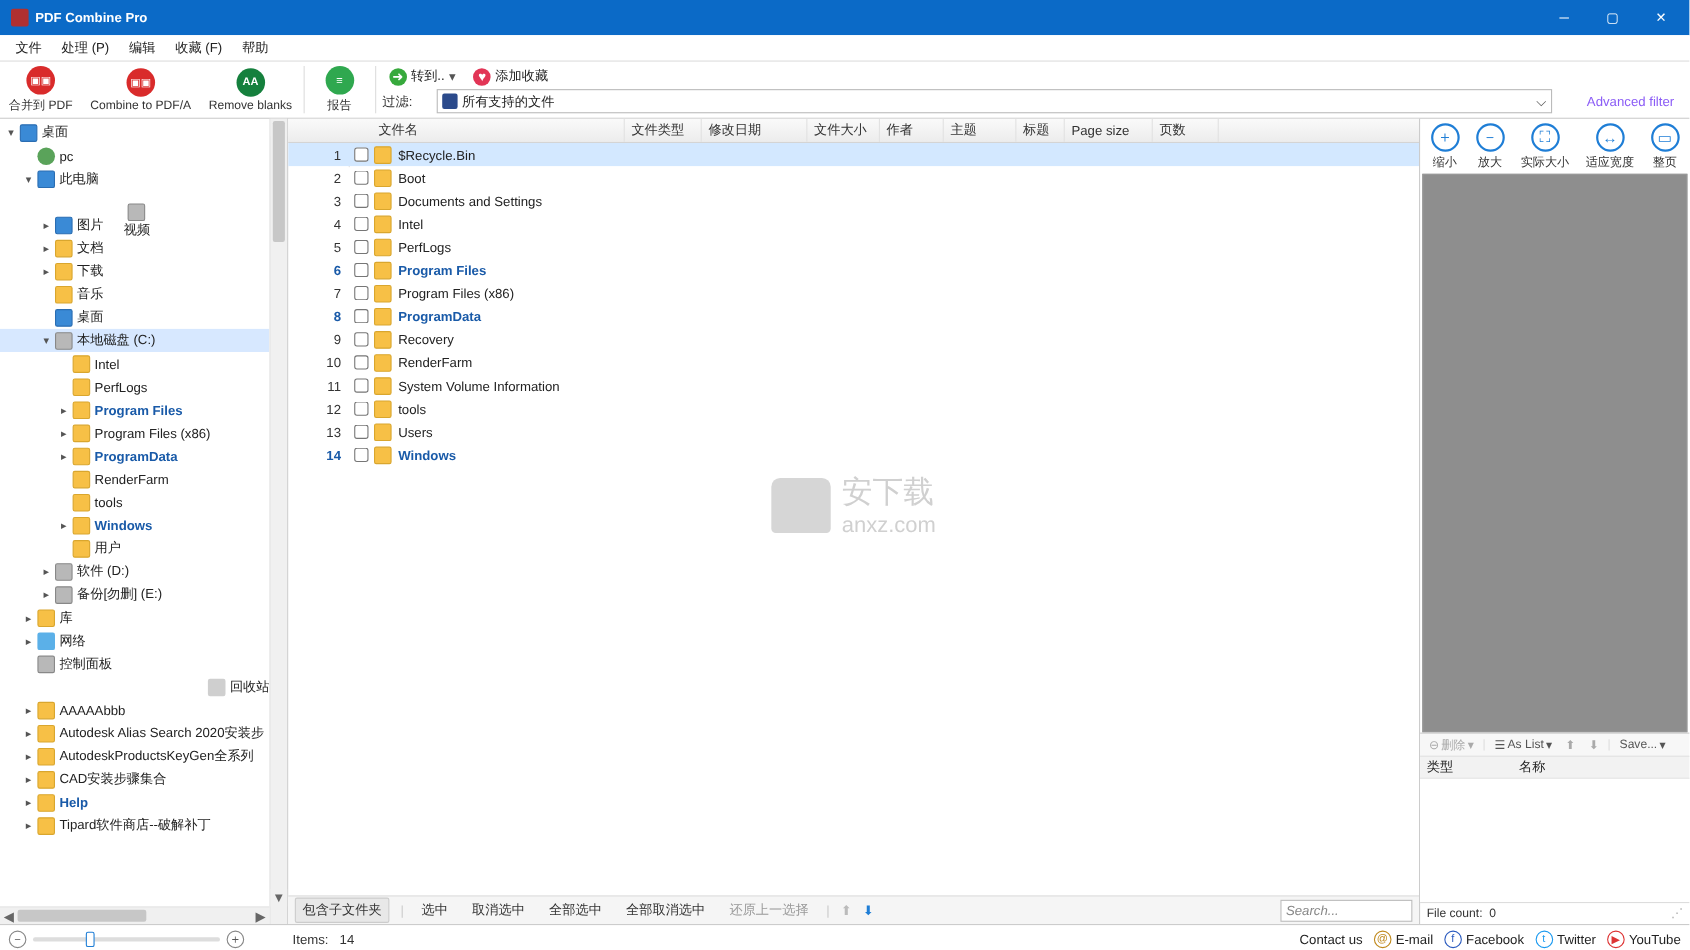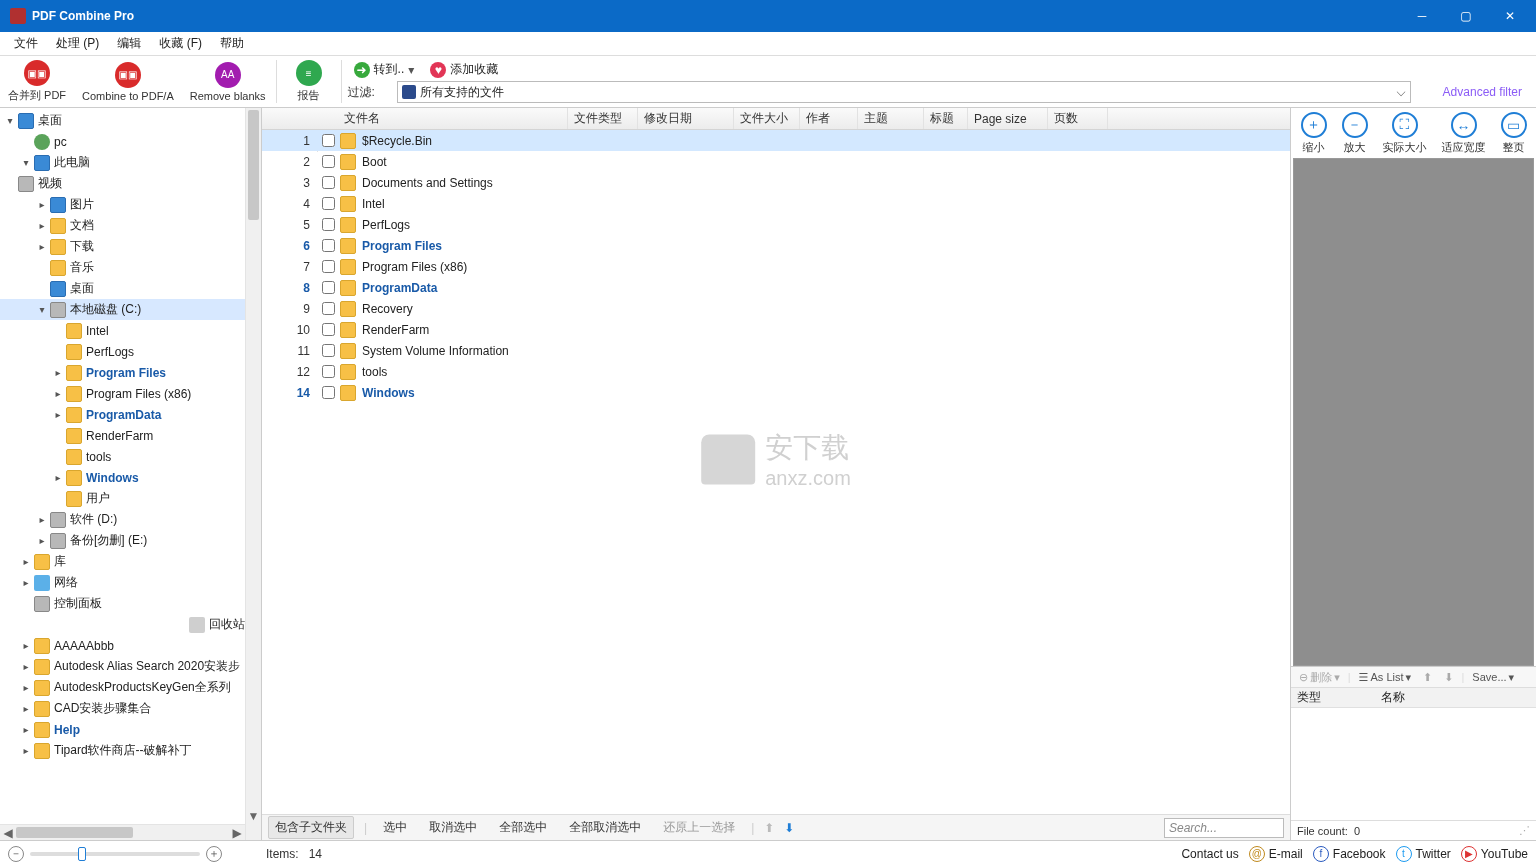--- a/index.html
+++ b/index.html
@@ -8,21 +8,21 @@
 .titlebar .app-ico { width:16px; height:16px; margin:0 6px; background:#b03030; border-radius:2px; }
 .titlebar .title { font-size:12px; font-weight:600; flex:0 0 auto; }
 .titlebar .spacer { flex:1; }
 .winbtn { width:44px; height:30px; display:flex; align-items:center; justify-content:center; color:#fff; }
 .menubar { height:24px; background:#fff; border-bottom:1px solid #ddd; display:flex; align-items:center; padding:0 6px; gap:2px; }
 .menubar .mi { padding:2px 8px; font-size:12px; border-radius:2px; }
 .toolbar-row { height:52px; border-bottom:1px solid #ccc; display:flex; align-items:stretch; }
 .tblock { display:flex; flex-direction:column; align-items:center; justify-content:center; padding:2px 8px; min-width:60px; }
 .tblock .ticon { width:26px; height:26px; border-radius:13px; display:flex; align-items:center; justify-content:center; color:#fff; font-size:10px; margin-bottom:2px; }
 .ic-red { background:#d92b2b; }
-.ic-orange { background:#a21caf; }
+.ic-orange { background:#15803d;font-weight:bold; }
 .ic-green { background:#2fa84f; }
 .tblock .tlbl { font-size:11px; color:#333; white-space:nowrap; }
 .vdiv { width:1px; background:#ddd; margin:4px 2px; }
 .toolbar2 { display:flex; flex-direction:column; justify-content:center; padding:2px 4px; gap:2px; flex:1; }
 .toolbar2 .row1 { display:flex; align-items:center; gap:4px; }
 .pill { display:flex; align-items:center; gap:4px; padding:1px 6px; border-radius:3px; font-size:12px; }
 .pill .dot { width:16px; height:16px; border-radius:8px; display:flex; align-items:center; justify-content:center; }
 .dot.green { background:#37a93c; color:#fff; }
 .dot.redheart { background:#e23556; color:#fff; }
 .toolbar2 .row2 { display:flex; align-items:center; gap:22px; }
@@ -183,21 +183,21 @@
           <div class="tn" style="padding-left: 20px;">
             <span class="caret blank">▸</span>
             <span class="nico nuser"></span>
             <span class="tlabel">pc</span>
           </div>
           <div class="tn" style="padding-left: 20px;">
             <span class="caret">▾</span>
             <span class="nico nscreen"></span>
             <span class="tlabel">此电脑</span>
           </div>
-          <div class="tn" style="">
+          <div class="tn" style=" flex-direction: column;">
             <span class="caret blank">▸</span>
             <span class="nico ndisk"></span>
             <span class="tlabel">视频</span>
           </div>
           <div class="tn" style="padding-left: 36px;">
             <span class="caret">▸</span>
             <span class="nico nscreen"></span>
             <span class="tlabel">图片</span>
           </div>
           <div class="tn" style="padding-left: 36px;">
@@ -452,20 +452,28 @@
           <div class="fic"></div>
           <div class="fname">System Volume Information</div>
         </div>
         <div class="gr">
           <div class="seq">12</div>
           <div class="cbx">
             <input type="checkbox" style="">
           </div>
           <div class="fic"></div>
           <div class="fname">tools</div>
+        </div>
+        <div class="gr">
+          <div class="seq">13</div>
+          <div class="cbx">
+            <input type="checkbox" style="">
+          </div>
+          <div class="fic"></div>
+          <div class="fname">Users</div>
         </div>
         <div class="gr">
           <div class="seq bold">14</div>
           <div class="cbx">
             <input type="checkbox" style="">
           </div>
           <div class="fic"></div>
           <div class="fname bold">Windows</div>
         </div>
       </div>

